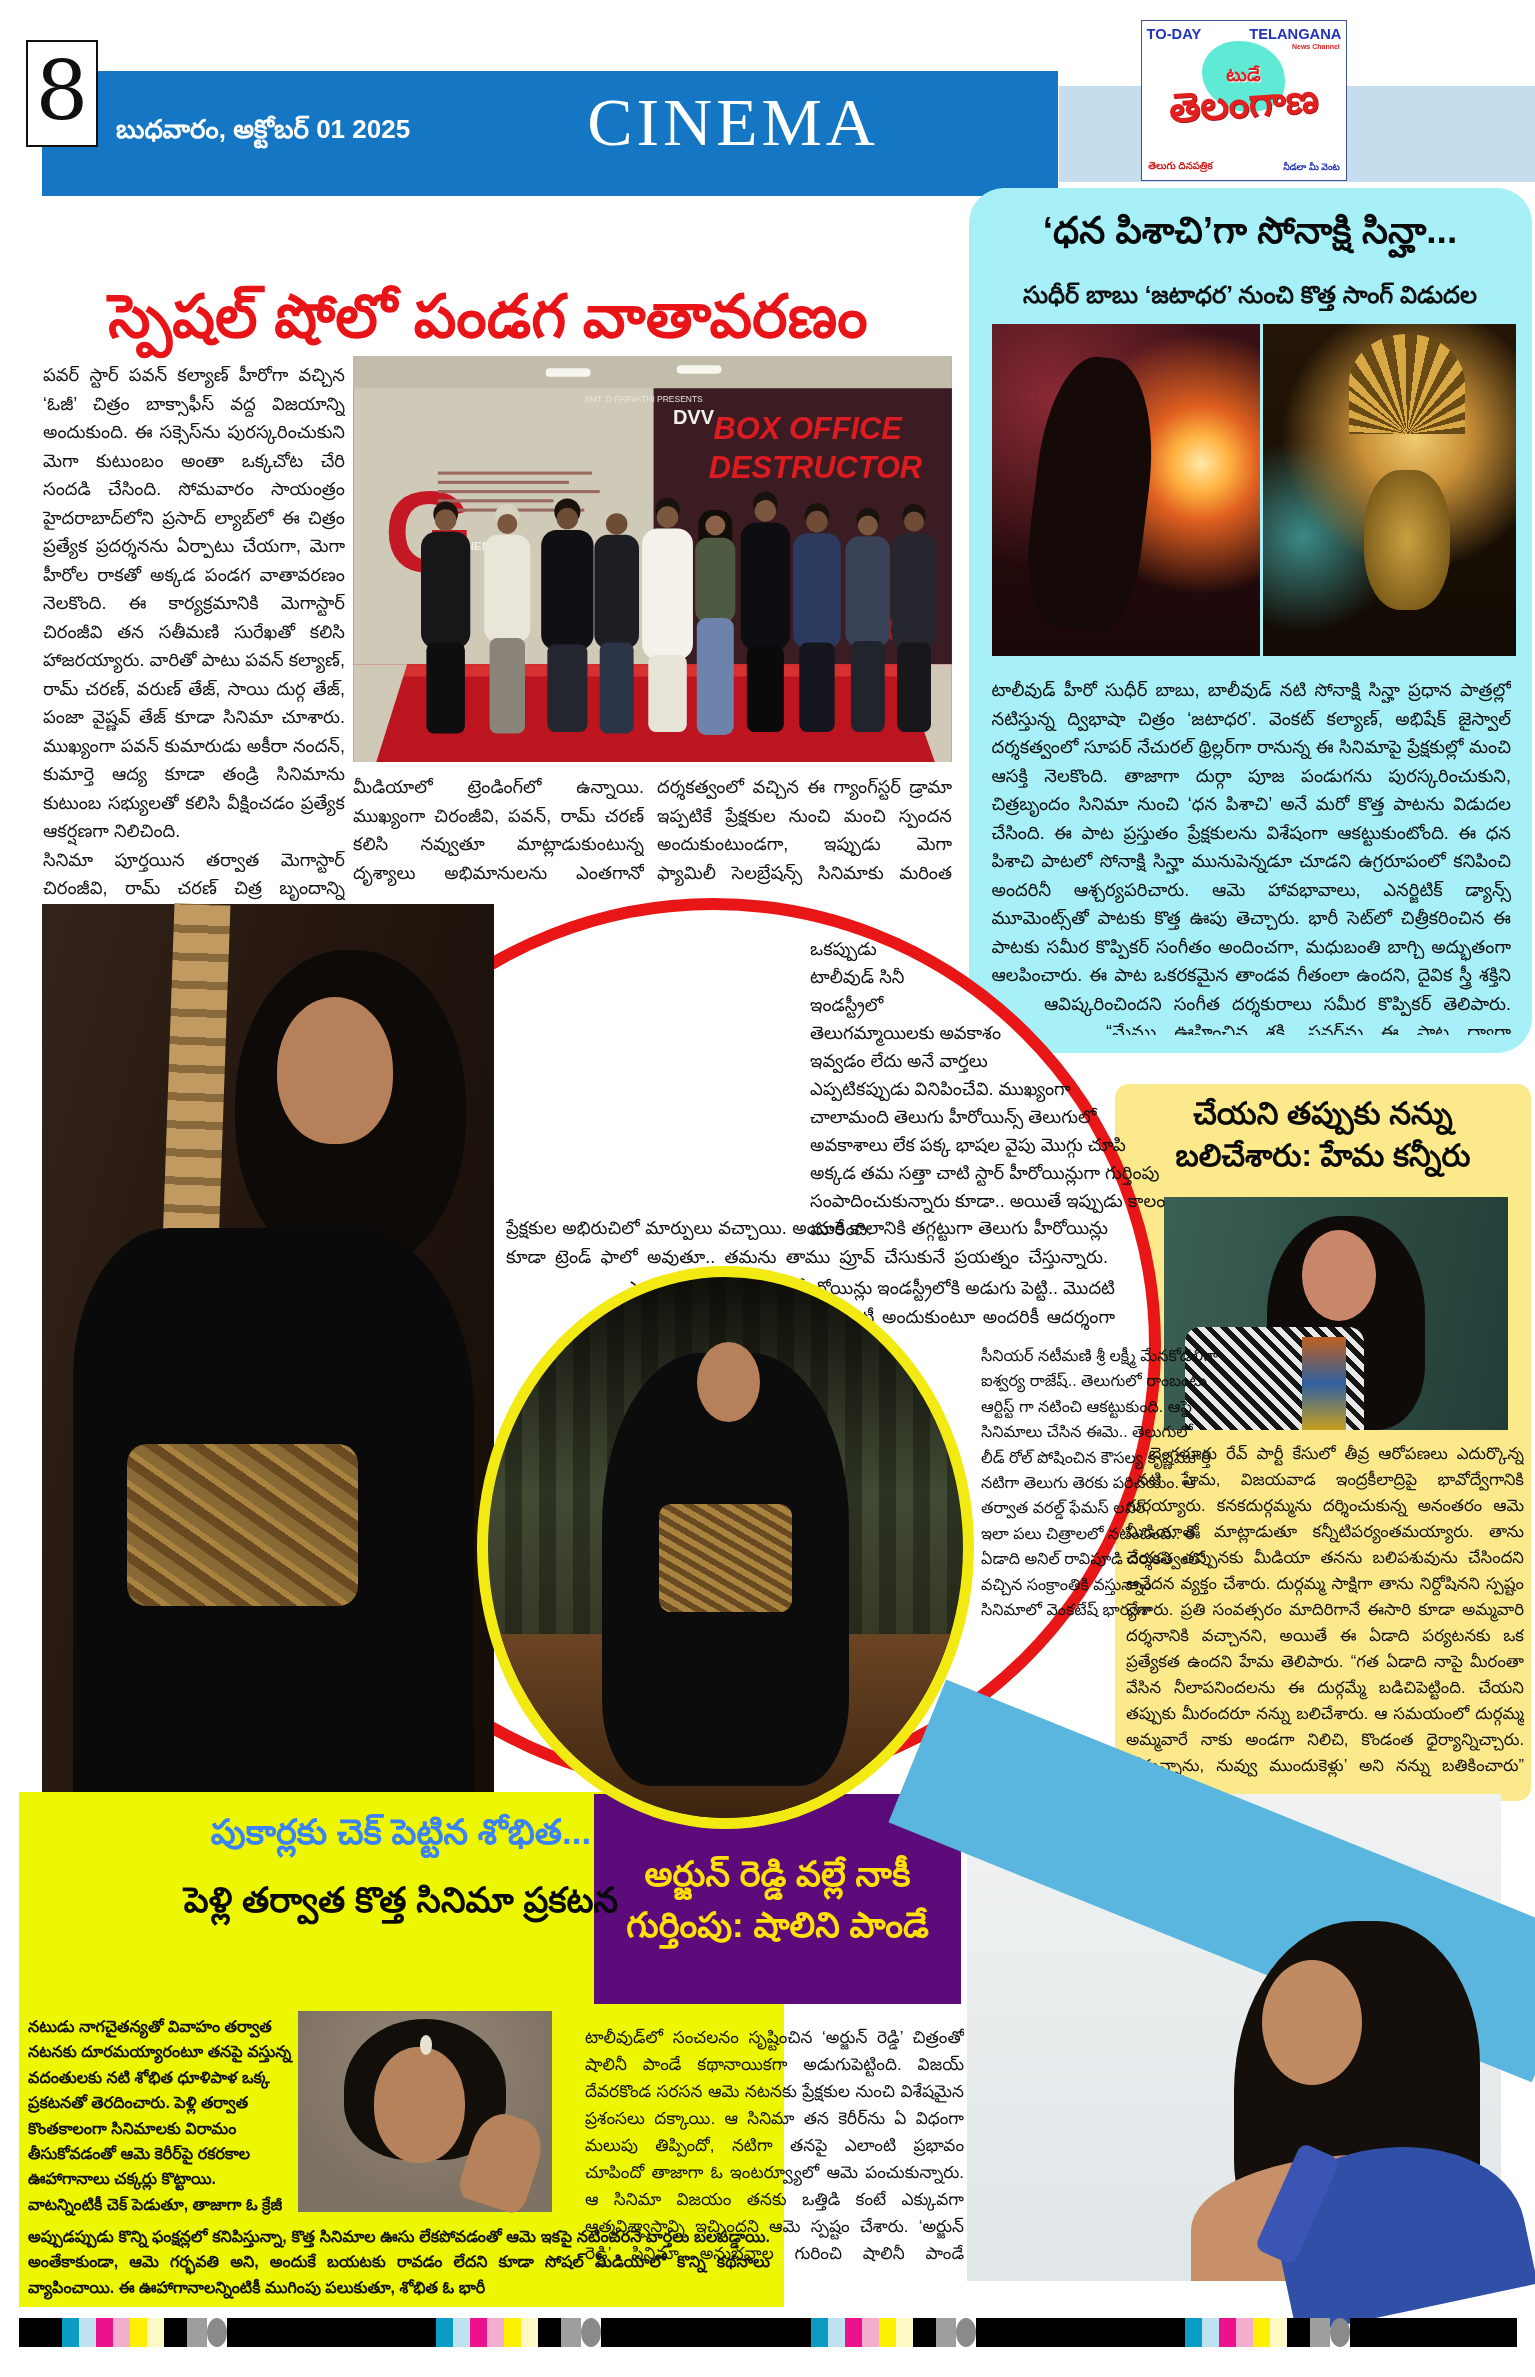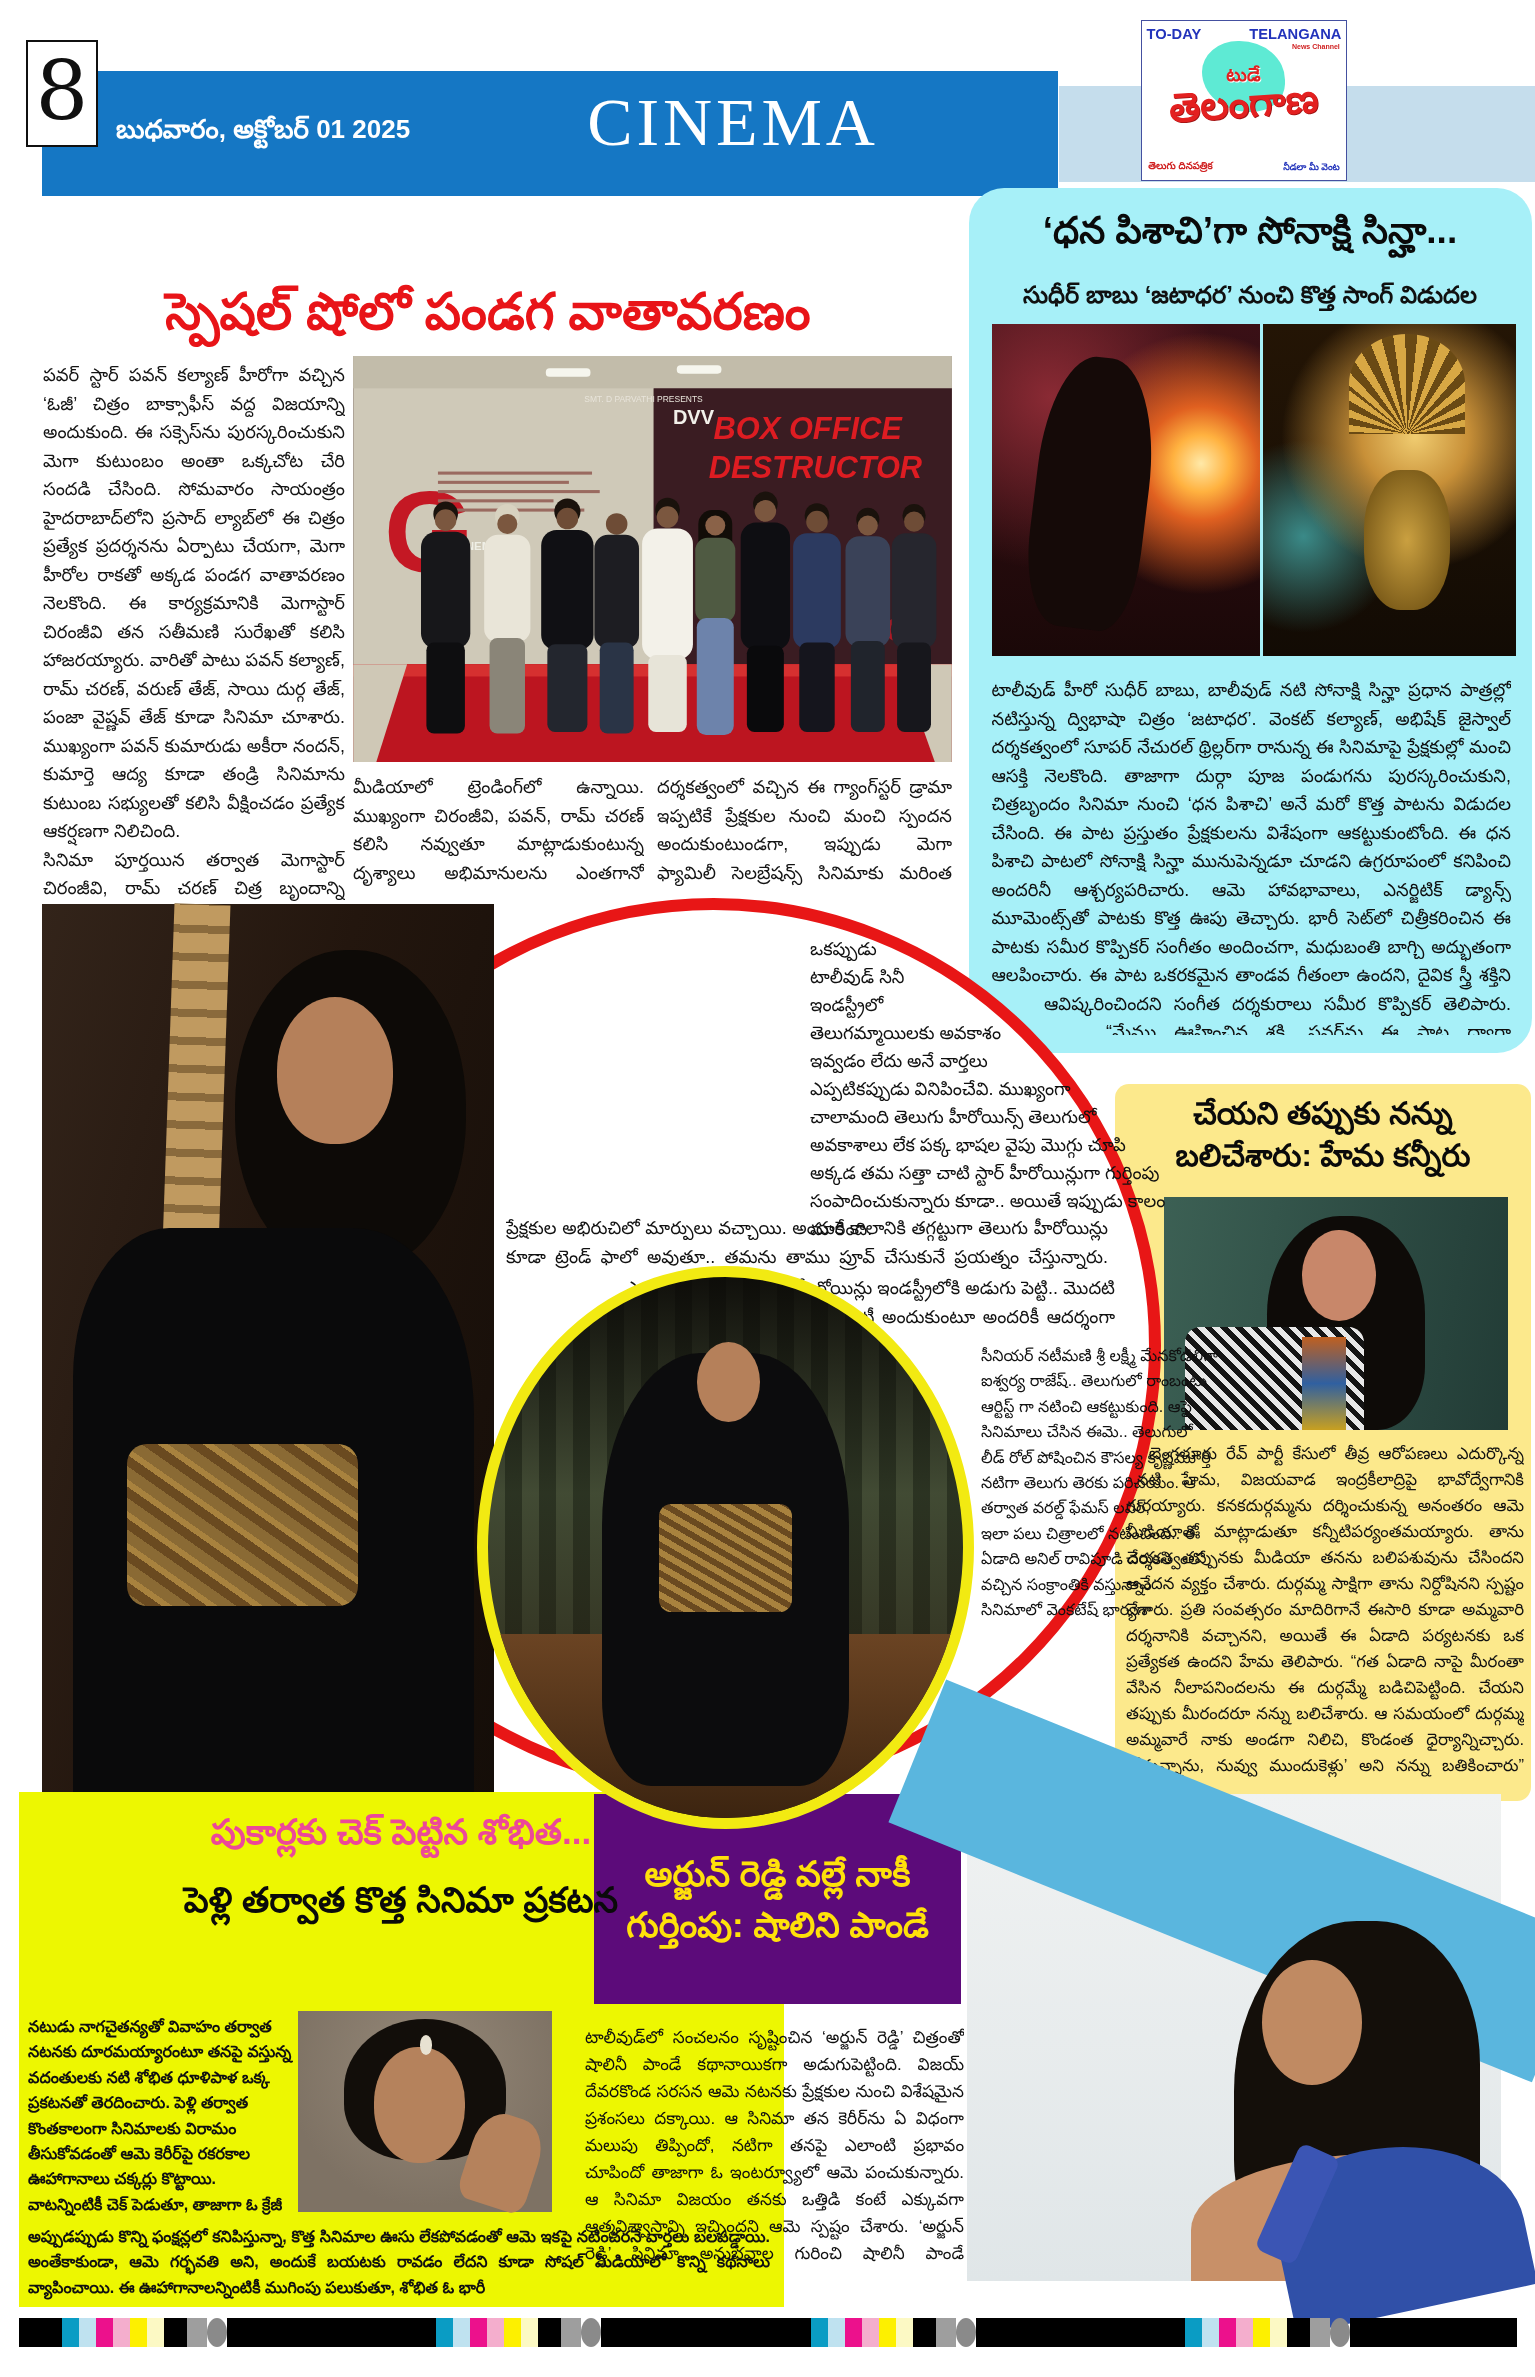--- a/index.html
+++ b/index.html
@@ -25,21 +25,21 @@
   .logo-map{position:absolute;left:60px;top:20px;width:83px;height:71px;background:#5eead4;
             border-radius:46% 58% 42% 60%;}
   .logo-map-word{position:absolute;left:0;top:23px;width:100%;text-align:center;color:#e02020;font-weight:bold;font-size:18.5px;text-shadow:0.8px 0.8px 0 #fff;}
   .logo-script{position:absolute;left:0;top:60px;width:100%;text-align:center;color:#e32020;font-weight:bold;
                font-size:40px;transform:rotate(-4deg);text-shadow:0.8px 0.8px 0 #9a1010;}
   .logo-small-l{position:absolute;left:6.2px;bottom:6.2px;color:#d02020;font-size:10px;font-weight:bold;}
   .logo-small-r{position:absolute;right:6.2px;bottom:6.2px;color:#2233bb;font-size:9.3px;font-weight:bold;}
 
   
   .og-kicker{left:23px;top:224px;width:930px;text-align:center;font-size:42px;font-weight:bold;color:#0b0b0b;}
-  .og-head{left:23px;top:282px;width:930px;text-align:center;font-size:51px;font-weight:bold;color:#e81418;}
+  .og-head{left:23px;top:282px;width:930px;text-align:center;font-size:60px;font-weight:bold;color:#e81418;}
   .og-col1{left:43px;top:361px;width:302px;height:542px;font-size:18px;line-height:28.5px;color:#141414;}
   .og-col2{left:353px;top:773px;width:291px;height:114px;font-size:18px;line-height:28.5px;color:#141414;}
   .og-col3{left:657px;top:773px;width:295px;height:114px;font-size:18px;line-height:28.5px;color:#141414;}
   .og-photo{left:353px;top:356px;width:599px;height:406px;background:#2a1418;}
 
   
   .son-box{left:969px;top:188px;width:563px;height:865px;background:#a7f0f8;border-radius:35px;z-index:0;}
   .son-head{left:976px;top:210px;width:548px;text-align:center;font-size:37px;font-weight:bold;color:#0a0a0a;z-index:2;}
   .son-sub{left:976px;top:271px;width:548px;text-align:center;font-size:24px;font-weight:bold;color:#101010;z-index:2;margin-top:10px;}
   .son-photo-l{left:992px;top:324px;width:268px;height:332px;z-index:2;
@@ -96,21 +96,21 @@
   .hema-hair{position:absolute;left:30%;top:8%;width:46%;height:92%;background:#0e0b08;border-radius:46% 46% 30% 30%;}
   .hema-face{position:absolute;left:40%;top:14%;width:74px;height:91px;background:#c8876a;border-radius:50%;}
   .hema-top{position:absolute;left:6%;bottom:0;width:52%;height:44%;
         background:repeating-linear-gradient(45deg,#151515 0 5.4px,#e8e8e8 5.4px 10.8px);border-radius:15.4px 15.4px 0 0;}
   .hema-scarf{position:absolute;left:40%;bottom:0;width:13%;height:40%;
         background:linear-gradient(#c06020,#3060a0,#c8a020);}
   .hema-body{left:1126px;top:1441px;width:398px;height:341px;font-size:16.6px;line-height:26px;color:#101010;z-index:2;}
 
   
   .sob-box{left:18.5px;top:1792px;width:765px;height:515px;background:#edf701;z-index:2;}
-  .sob-h1{left:18.5px;top:1812px;width:765px;text-align:center;font-size:35px;font-weight:bold;color:#ec4899;z-index:3;}
+  .sob-h1{left:18.5px;top:1812px;width:765px;text-align:center;font-size:35px;font-weight:bold;color:#3b82f6;z-index:3;}
   .sob-h2{left:18.5px;top:1880px;width:765px;text-align:center;font-size:35px;font-weight:bold;color:#0a0a0a;z-index:3;}
   .sob-col{left:28px;top:2014px;width:265px;height:204px;font-size:16px;line-height:25.4px;font-weight:bold;color:#101010;z-index:3;}
   .sob-full{left:28px;top:2224px;width:742px;height:76px;font-size:16px;line-height:25.4px;font-weight:bold;color:#101010;z-index:3;}
   .sob-photo{left:298px;top:2011px;width:254px;height:201px;z-index:3;
         background:radial-gradient(circle at 50% 28%,#958878,#7e7264 72%);}
   .sob-hair{position:absolute;left:18%;top:4%;width:64%;height:70%;background:#120e0a;border-radius:50% 50% 40% 40%;}
   .sob-face{position:absolute;left:30%;top:18%;width:91px;height:116px;background:#b5825c;border-radius:48%;}
   .sob-tikka{position:absolute;left:48%;top:12%;width:12.3px;height:20px;background:#e8e2d2;border-radius:50%;}
   .sob-hand{position:absolute;right:6%;bottom:2%;width:69px;height:93px;background:#b5825c;border-radius:40% 40% 20% 20%;transform:rotate(18deg);}
 

